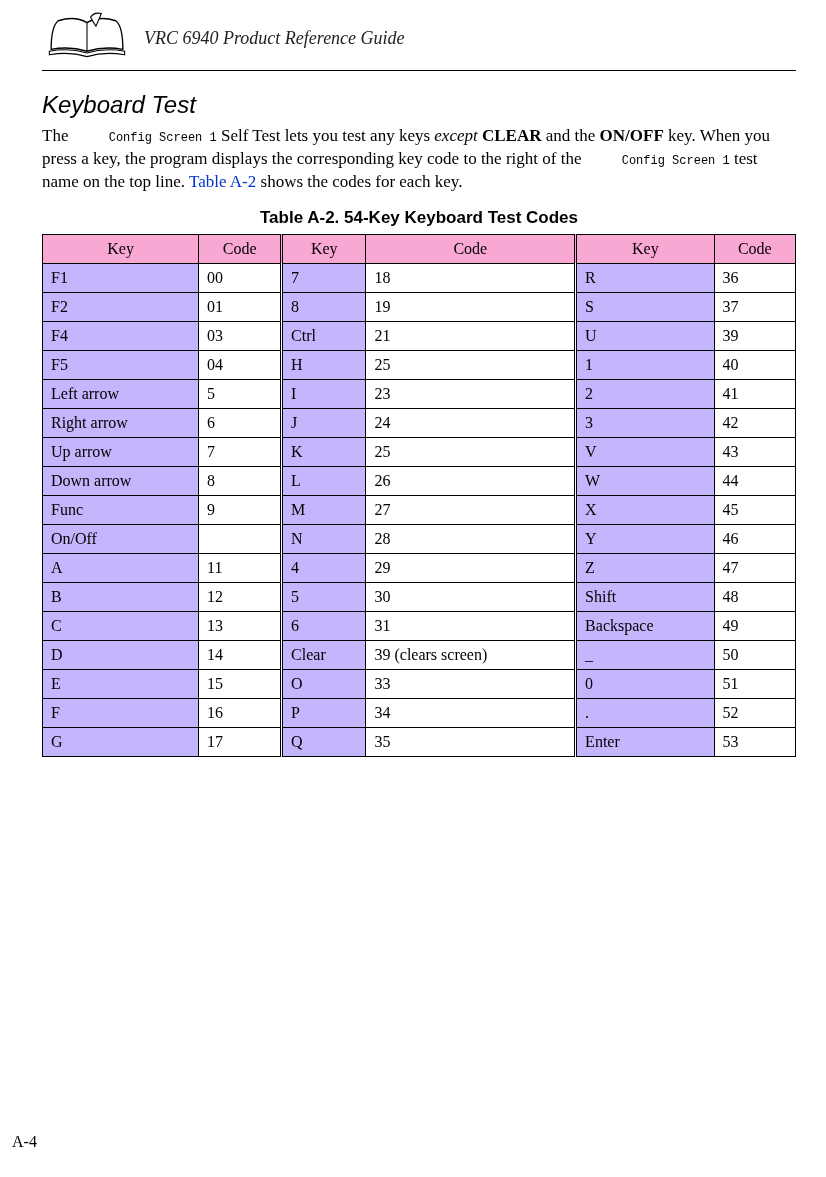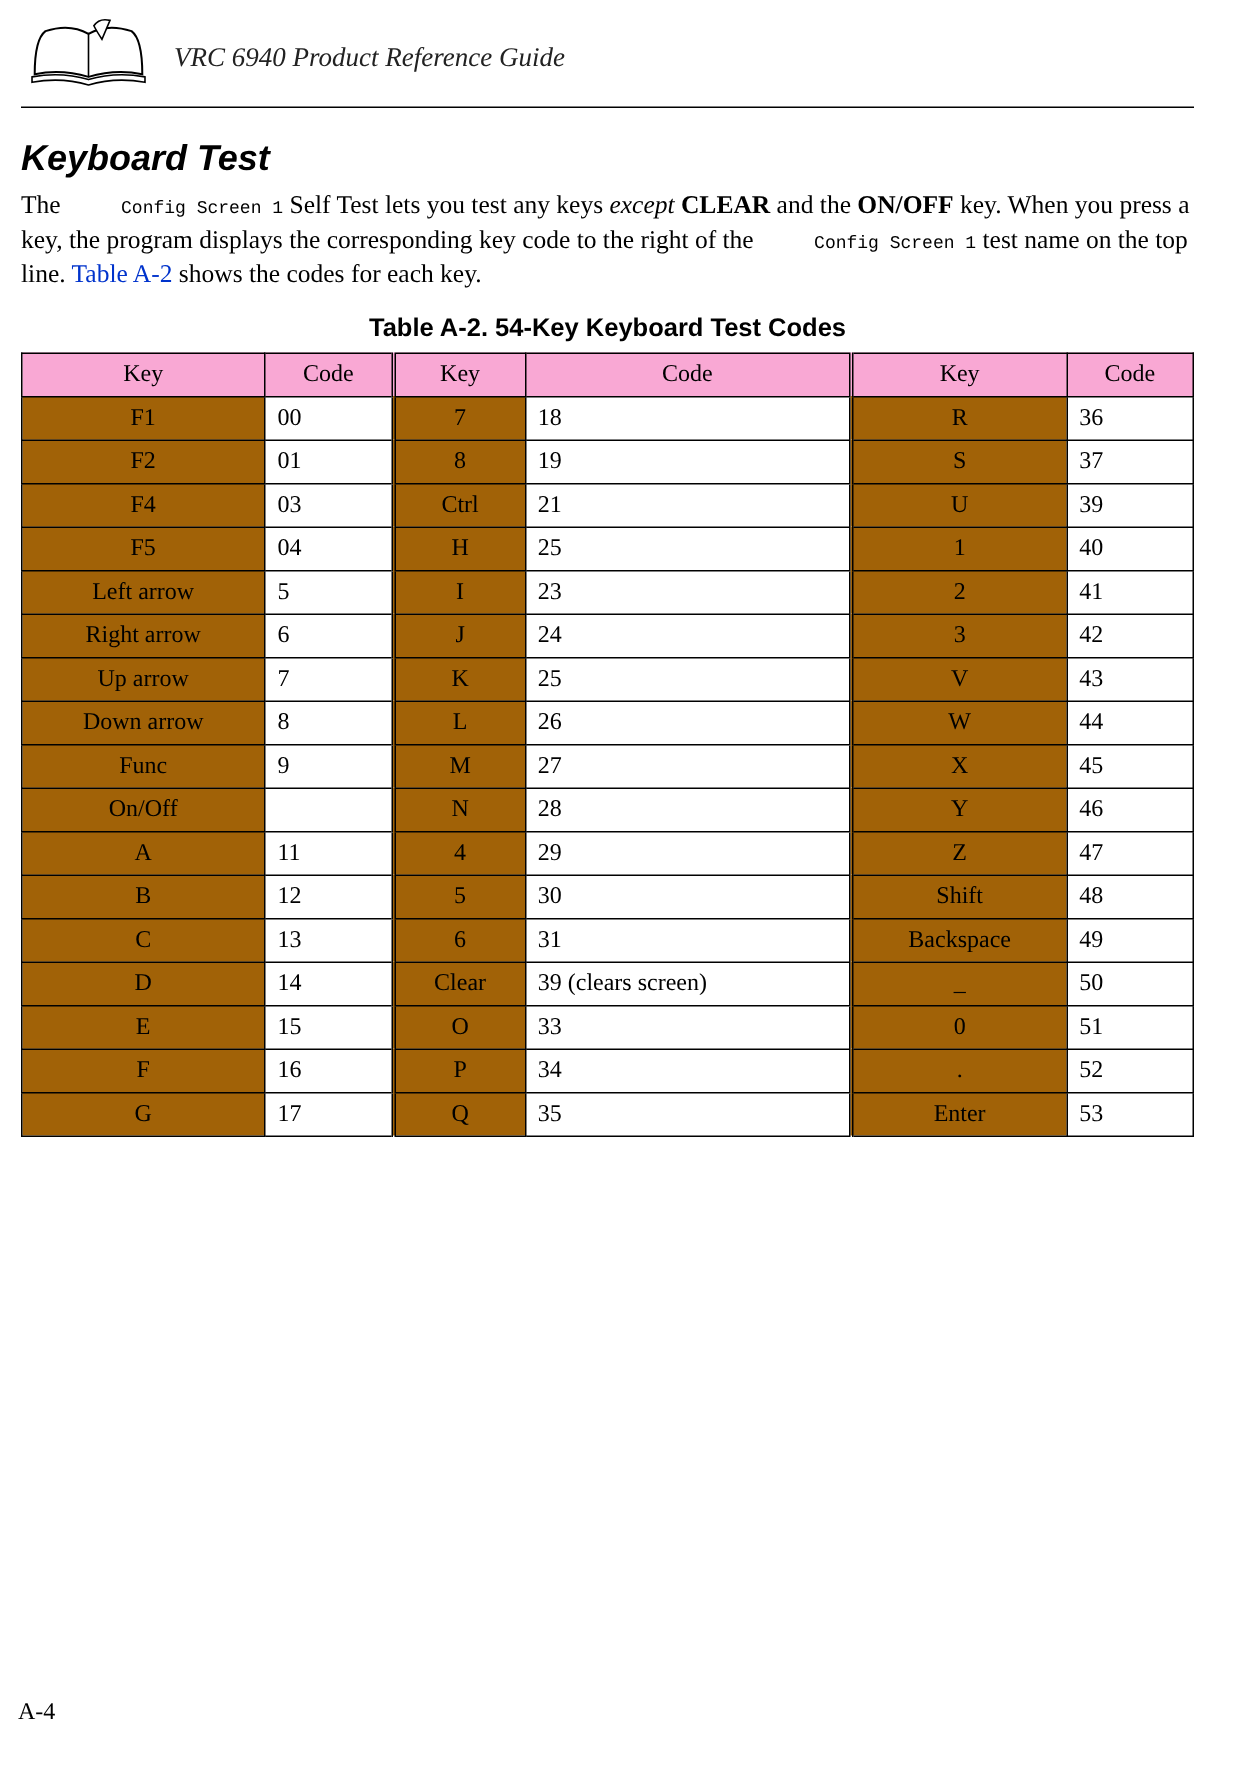--- a/index.html
+++ b/index.html
@@ -7,21 +7,21 @@
     padding: 0;
     font-family: Georgia, 'Times New Roman', serif;
     color: #000;
     background: #fff;
     width: 826px;
     height: 1177px;
     position: relative;
     box-sizing: border-box;
   }
   .page {
-    padding: 10px 30px 30px 14px;
+    padding: 10px 30px 30px 42px;
     position: relative;
     height: 100%;
     box-sizing: border-box;
   }
   .header-row {
     display: flex;
     align-items: center;
     gap: 12px;
     margin-bottom: 4px;
   }
@@ -33,21 +33,21 @@
     font-style: italic;
     font-size: 18px;
     color: #222;
   }
   .underline {
     border-bottom: 1px solid #000;
     margin-bottom: 20px;
   }
   .section-heading {
     font-family: Arial, Helvetica, sans-serif;
-    font-weight: bold;
+    font-weight: normal;
     font-style: italic;
     font-size: 24px;
     margin: 12px 0 6px 0;
   }
   .body-text {
     font-size: 17px;
     line-height: 1.35;
     margin: 6px 0 14px 0;
   }
   .mono {
@@ -79,22 +79,21 @@
   table.codes th {
     background: #f9a8d4;
     font-weight: normal;
     text-align: center;
   }
   .col-sep {
     border-left: 3px double #000 !important;
   }
   table.codes tr td:first-child,
   table.codes tr td.col-sep {
-    background: #a16207;
-    text-align: center;
+    background: #c4b5fd;
   }
   .page-number {
     position: absolute;
     bottom: 26px;
     left: 12px;
     font-size: 16px;
   }
 </style>
 </head>
 <body>

